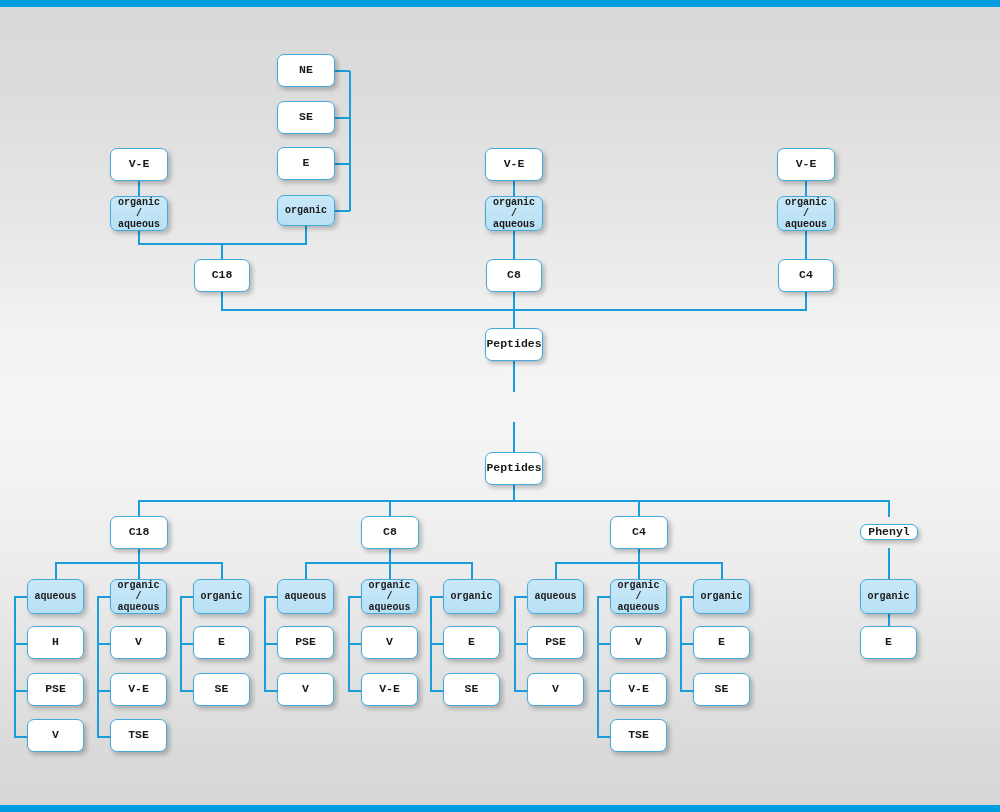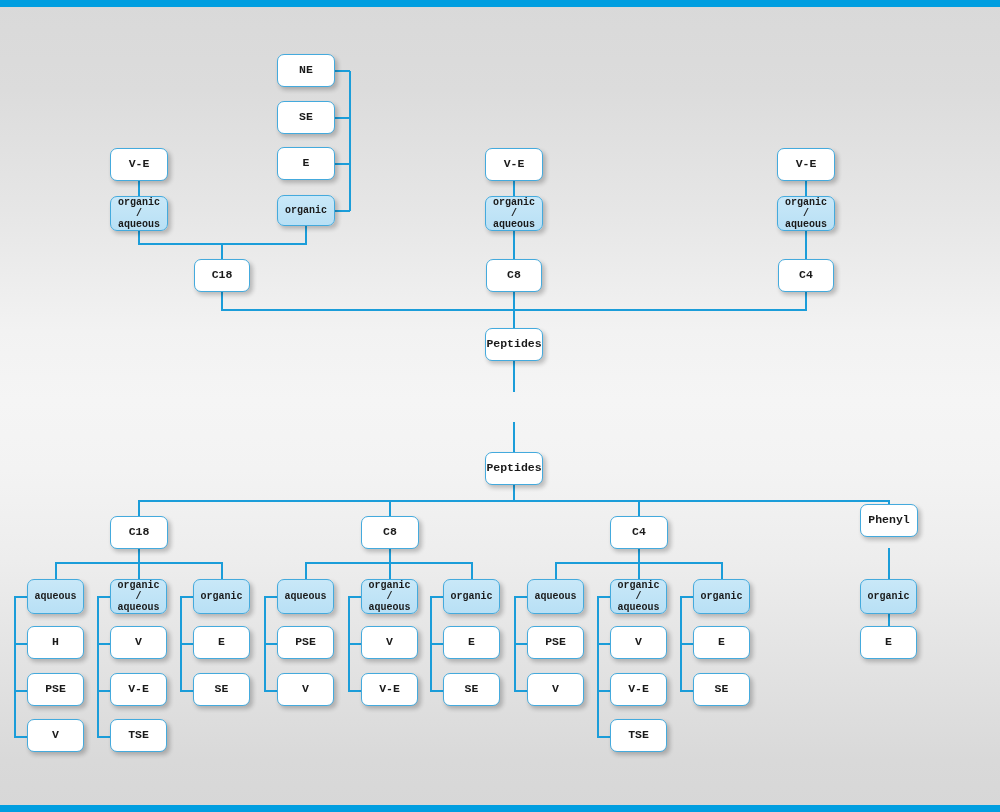--- a/index.html
+++ b/index.html
@@ -126,21 +126,21 @@
 
   <div class="ln lnh" style="left:138px;top:500px;width:751px;"></div>
   <div class="ln lnv" style="left:138px;top:500px;height:17px;"></div>
   <div class="ln lnv" style="left:389px;top:500px;height:17px;"></div>
   <div class="ln lnv" style="left:638px;top:500px;height:17px;"></div>
   <div class="ln lnv" style="left:888px;top:500px;height:17px;"></div>
 
   <div class="bx" style="left:110px;top:516px;width:58px;height:33px;">C18</div>
   <div class="bx" style="left:361px;top:516px;width:58px;height:33px;">C8</div>
   <div class="bx" style="left:610px;top:516px;width:58px;height:33px;">C4</div>
-  <div class="bx" style="left:860px;top:504px;width:58px;height:33px;">Phenyl</div>
+  <div class="bx" style="left:860px;top:524px;width:58px;height:16px;">Phenyl</div>
 
   <div class="ln lnv" style="left:138px;top:548px;height:15px;"></div>
   <div class="ln lnh" style="left:55px;top:562px;width:167px;"></div>
   <div class="ln lnv" style="left:55px;top:562px;height:18px;"></div>
   <div class="ln lnv" style="left:138px;top:562px;height:18px;"></div>
   <div class="ln lnv" style="left:221px;top:562px;height:18px;"></div>
 
   <div class="bx hl sm" style="left:27px;top:579px;width:57px;height:35px;">aqueous</div>
   <div class="bx hl sm" style="left:110px;top:579px;width:57px;height:35px;white-space:pre-line;">organic /
 aqueous</div>

